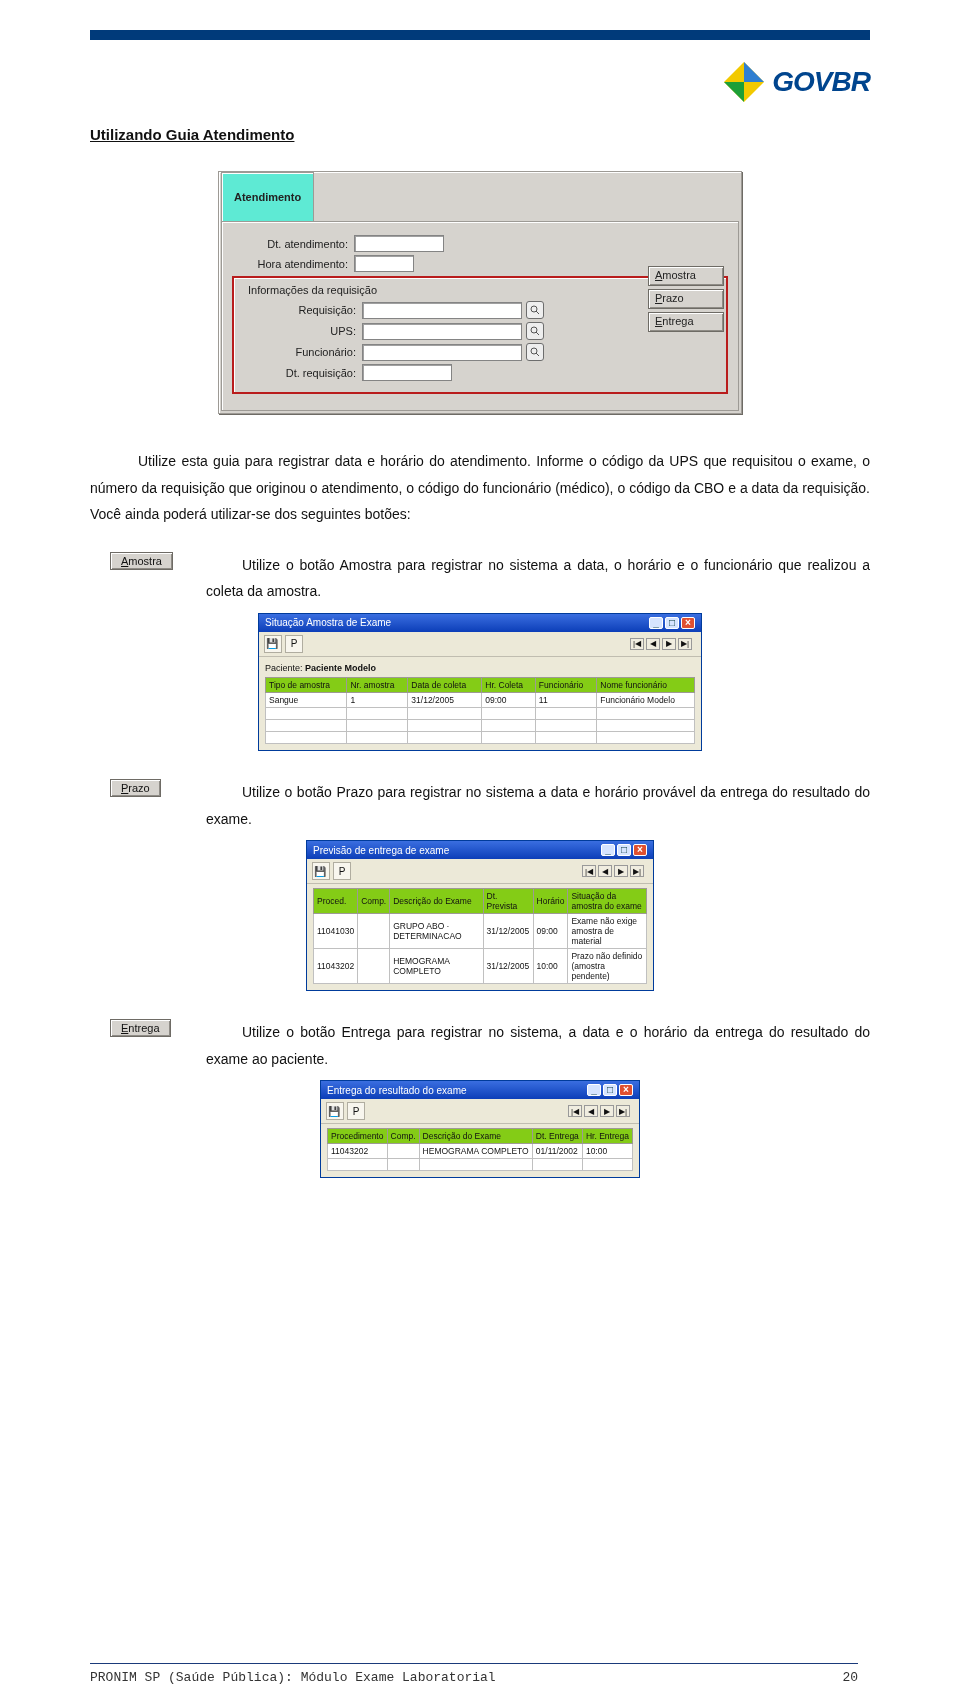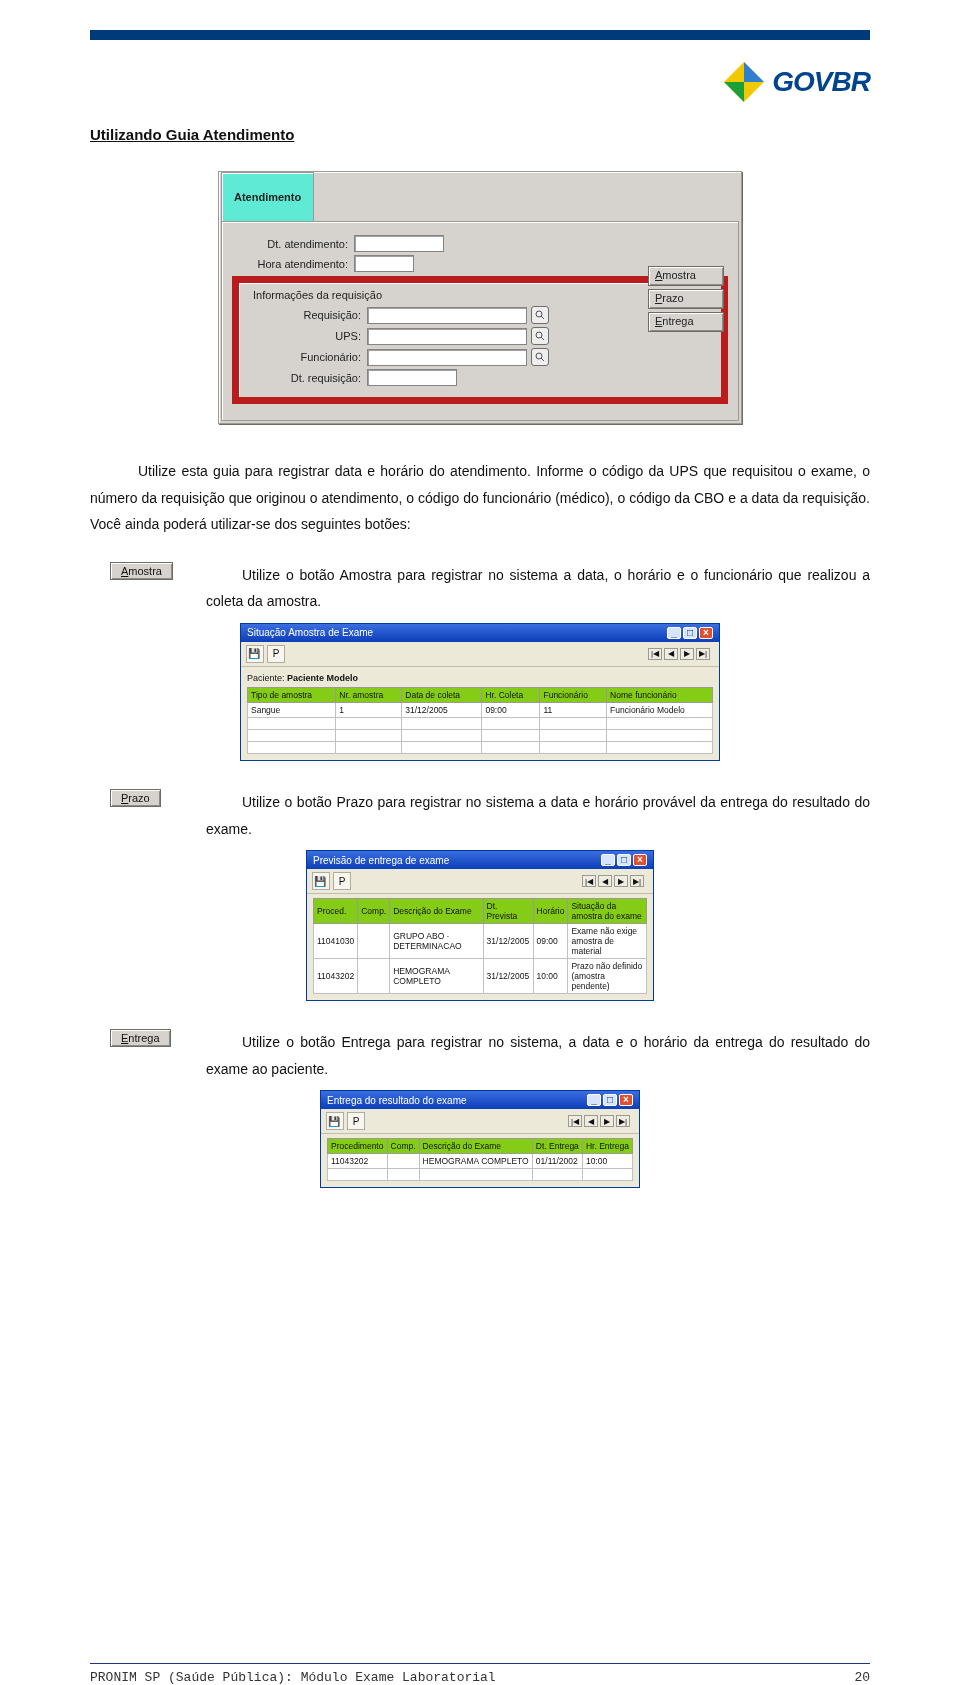--- a/index.html
+++ b/index.html
@@ -104,21 +104,21 @@
   .ficon {
     width: 18px; height: 18px;
     margin-left: 4px;
     border: 1px solid #6d6d6d;
     border-radius: 3px;
     background: #eee;
     display: inline-flex;
     align-items: center; justify-content: center;
   }
   .fieldset {
-    border: 7px solid #b91c1c;
+    border: 2px solid #b91c1c;
     box-shadow: inset 1px 1px 0 #fff;
     margin: 4px 0 4px 0;
     padding: 6px 12px 8px 6px;
   }
   .legend {
     font-size: 11px;
     margin: -13px 0 2px 4px;
     background: #d6d3ce;
     display: inline-block;
     padding: 0 4px;
@@ -245,29 +245,29 @@
     justify-content: flex-end;
     padding: 2px 4px;
   }
   .mini-nav span {
     width: 14px; height: 12px;
     border: 1px solid #999;
     background: #f0ede0;
     font-size: 8px;
     display: inline-flex; align-items:center; justify-content:center;
   }
-  #amostra-win { width: 480px; }
+  #amostra-win { width: 444px; }
   #prazo-win { width: 348px; }
   #entrega-win { width: 320px; }
 
   
   .footer {
     position: absolute;
     bottom: 30px;
-    left: 90px; right: 90px;
+    left: 90px; right: 102px;
     border-top: 1px solid #1a3a7a;
     padding-top: 6px;
     display: flex;
     justify-content: space-between;
     font-family: "Courier New", monospace;
     font-size: 13px;
     color: #333;
   }
 </style>
 </head>

